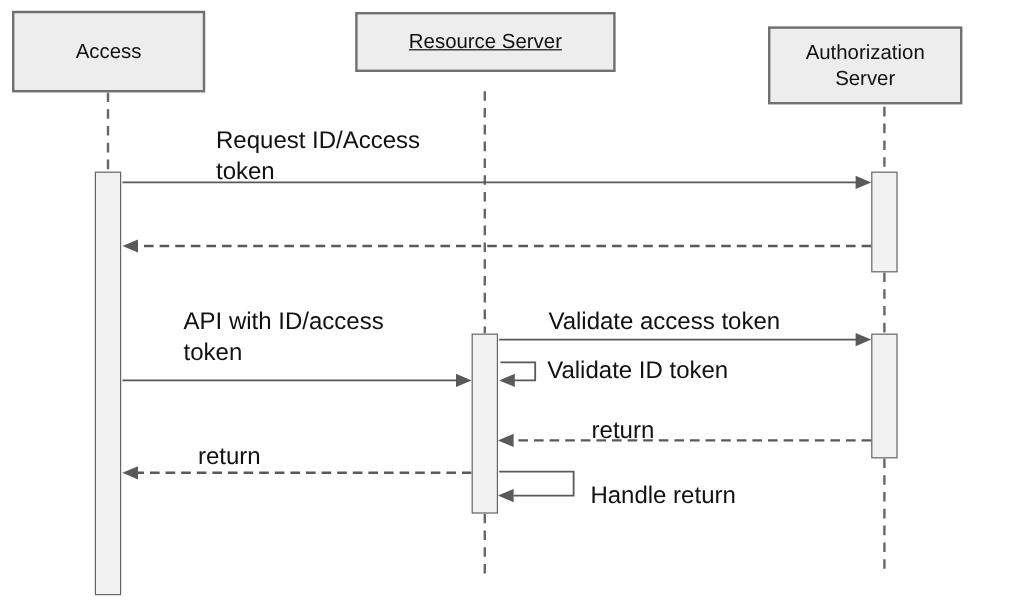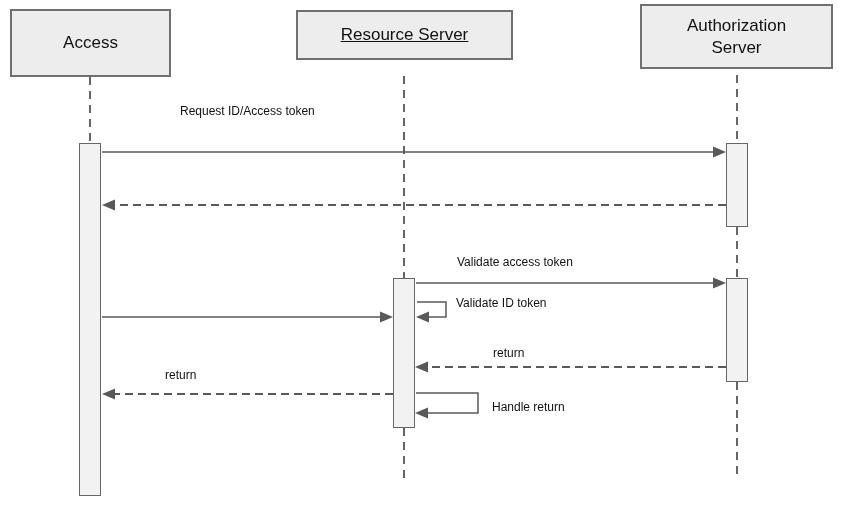--- a/index.html
+++ b/index.html
@@ -49,21 +49,21 @@
     position: absolute;
     z-index: 2;
     width: 22px;
     background: #f2f2f2;
     border: 1.5px solid #666666;
   }
 
   .msg-label {
     position: absolute;
     z-index: 3;
-    font-size: 12px;
+    font-size: 20px;
     color: #111111;
     line-height: 1.32;
     white-space: nowrap;
   }
   .msg-label.wrap {
     white-space: normal;
   }
 </style>
 </head>
 <body>
@@ -105,32 +105,33 @@
   </svg>
 
   <div class="participant" style="left:10px; top:9px; width:161px; height:68px;">
     <span class="label-inner">Access</span>
   </div>
 
   <div class="participant" style="left:296px; top:10px; width:217px; height:50px;text-decoration:underline;">
     <span class="label-inner">Resource Server</span>
   </div>
 
-  <div class="participant participant-auth" style="left:640px; top:4px; width:193px; height:65px;">
+  <div class="participant participant-auth" style="left:640px; top:22px; width:162px; height:65px;">
     <span class="label-inner">Authorization Server</span>
   </div>
 
   <div class="activation" style="left:79px; top:143px; height:353px;"></div>
   <div class="activation" style="left:393px; top:278px; height:150px;"></div>
   <div class="activation" style="left:726px; top:143px; height:84px;"></div>
   <div class="activation" style="left:726px; top:278px; height:104px;"></div>
 
   <div class="msg-label wrap" style="left:180px; top:104px; width:176px;">Request ID/Access token</div>
 
 
+  <div class="msg-label wrap" style="left:153px; top:255px; width:172px;">API with ID/access token</div>
 
   <div class="msg-label" style="left:457px; top:255px;">Validate access token</div>
 
   <div class="msg-label" style="left:456px; top:296px;">Validate ID token</div>
 
   <div class="msg-label" style="left:493px; top:346px;">return</div>
 
   <div class="msg-label" style="left:165px; top:368px;">return</div>
 
   <div class="msg-label" style="left:492px; top:400px;">Handle return</div>

